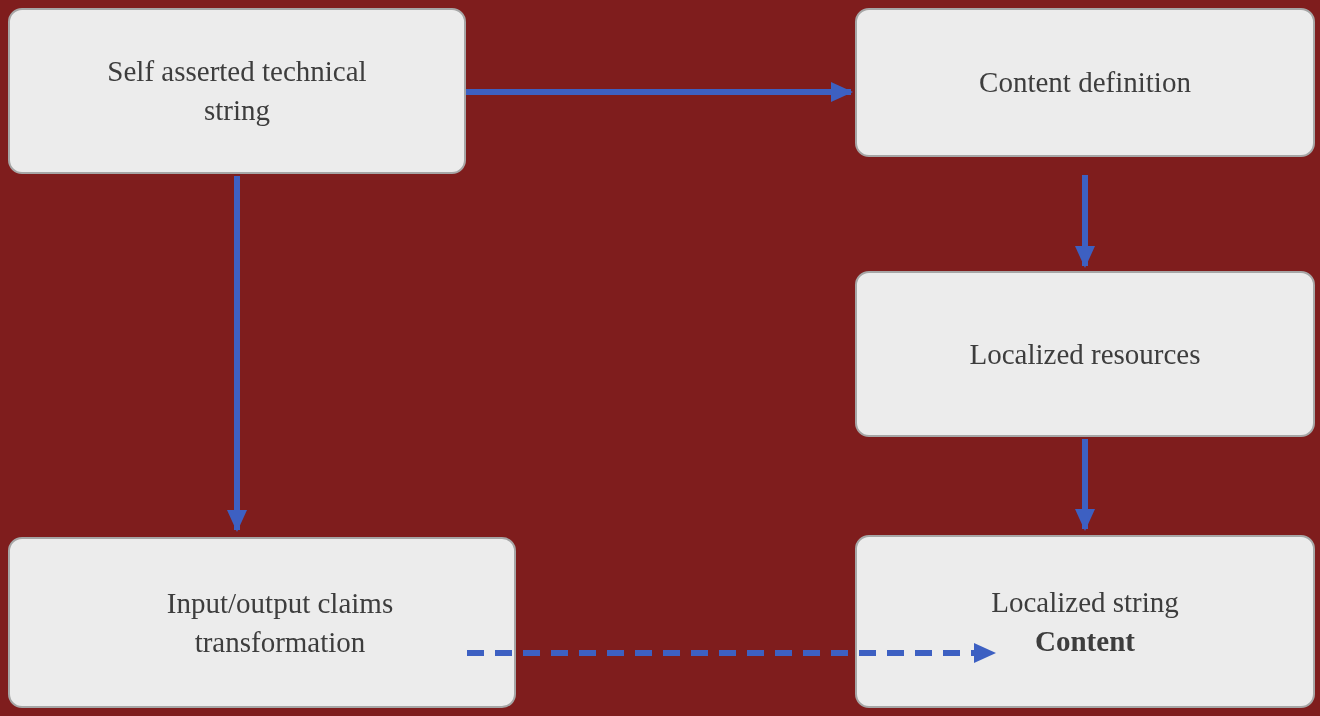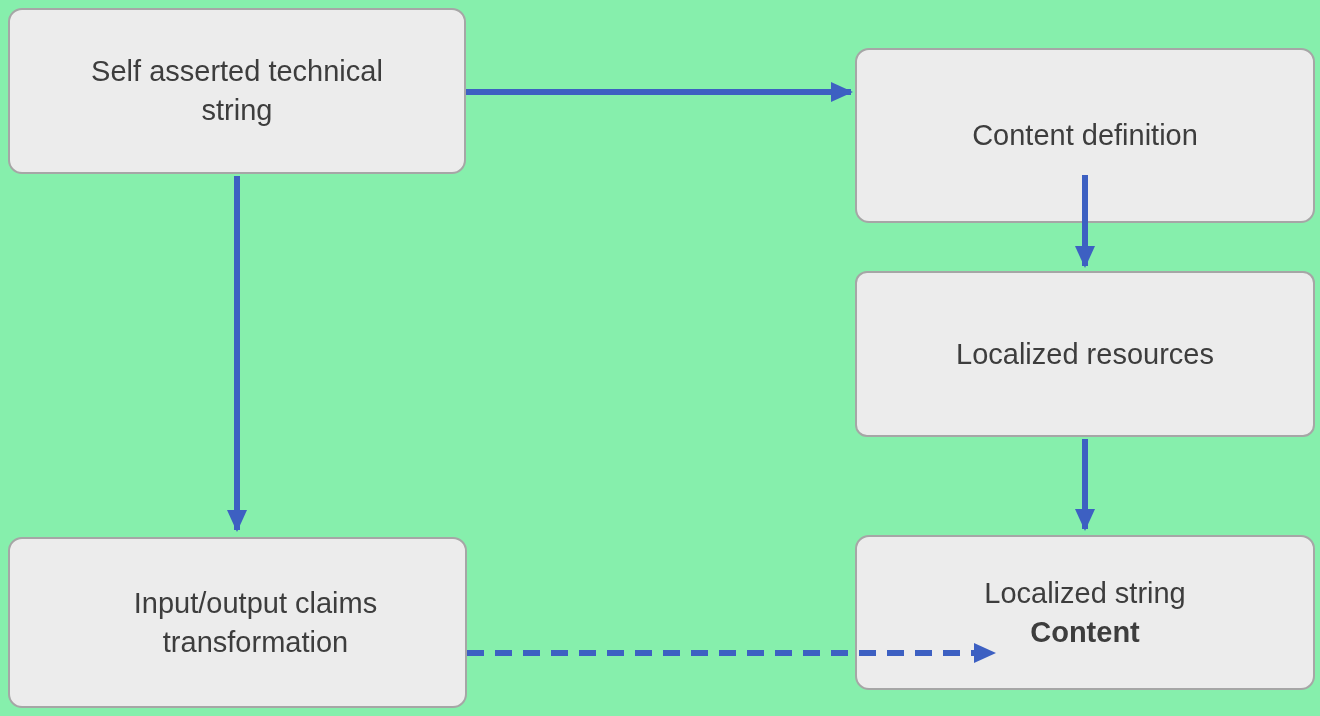--- a/index.html
+++ b/index.html
@@ -4,22 +4,22 @@
 <style>
   html, body {
     margin: 0;
     padding: 0;
     background: #ffffff;
   }
   #canvas {
     position: relative;
     width: 1320px;
     height: 716px;
-    background: #86efac;
-    font-family: Liberation Sans, sans-serif;
+    background: #7f1d1d;
+    font-family: Liberation Serif, serif;
     overflow: hidden;
   }
   .node {
     position: absolute;
     box-sizing: border-box;
     background: #ececec;
     border: 2px solid #a6a6a6;
     border-radius: 14px;
     display: flex;
     flex-direction: column;
@@ -28,24 +28,24 @@
     text-align: center;
     color: #3d3d3d;
     font-size: 29px;
     line-height: 39px;
     z-index: 1;
   }
   .node span { display: block; white-space: nowrap; }
   .bold-line { font-weight: 700; }
 
   #node-self-asserted  { left: 8px;   top: 8px;   width: 458px; height: 166px; }
-  #node-content-def    { left: 855px; top: 8px;   width: 460px; height: 175px; margin-top: 40px; }
-  #node-loc-resources  { left: 855px; top: 271px; width: 460px; height: 166px; border-radius: 12px; }
-  #node-io-claims      { left: 8px;   top: 537px; width: 459px; height: 171px; padding-left: 36px; }
-  #node-loc-string     { left: 855px; top: 535px; width: 460px; height: 155px; }
+  #node-content-def    { left: 855px; top: 8px;   width: 460px; height: 149px; }
+  #node-loc-resources  { left: 855px; top: 271px; width: 460px; height: 166px; }
+  #node-io-claims      { left: 8px;   top: 537px; width: 508px; height: 171px; padding-left: 36px; }
+  #node-loc-string     { left: 855px; top: 535px; width: 460px; height: 173px; }
 
   #edges-overlay {
     position: absolute;
     left: 0; top: 0;
     width: 1320px;
     height: 716px;
     z-index: 2;
     pointer-events: none;
   }
   .edge {

